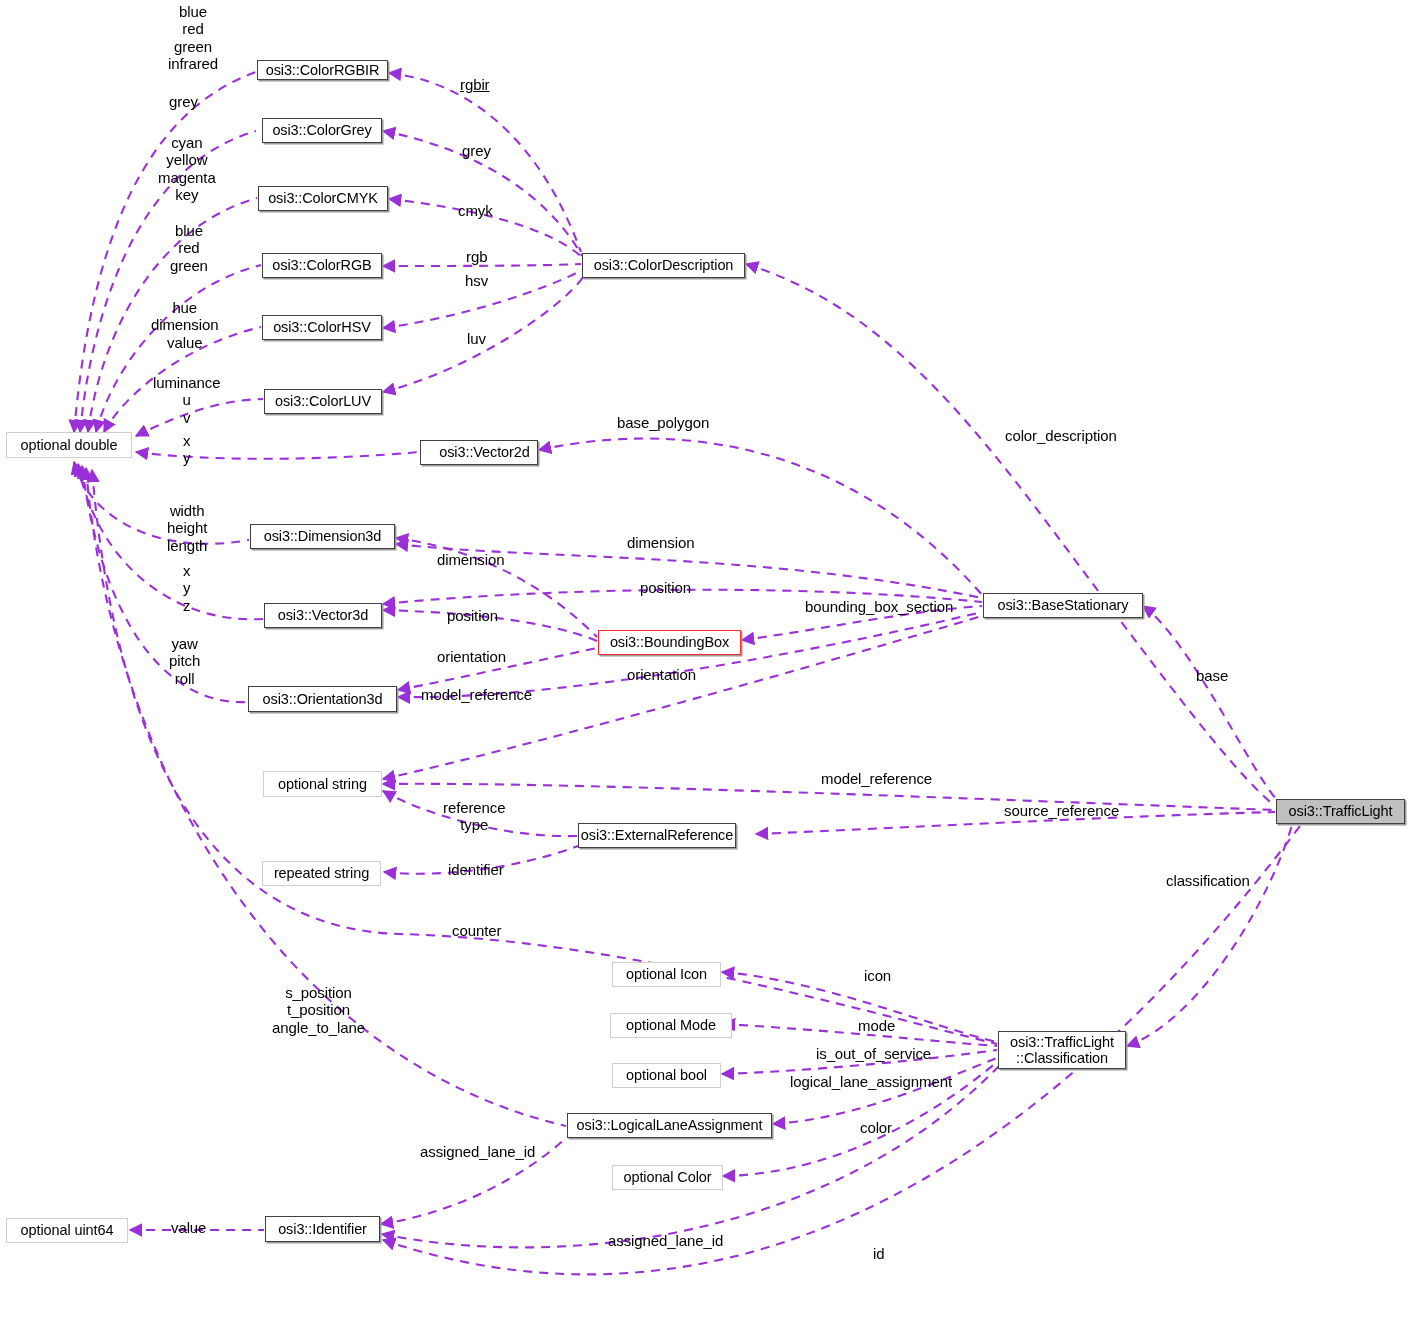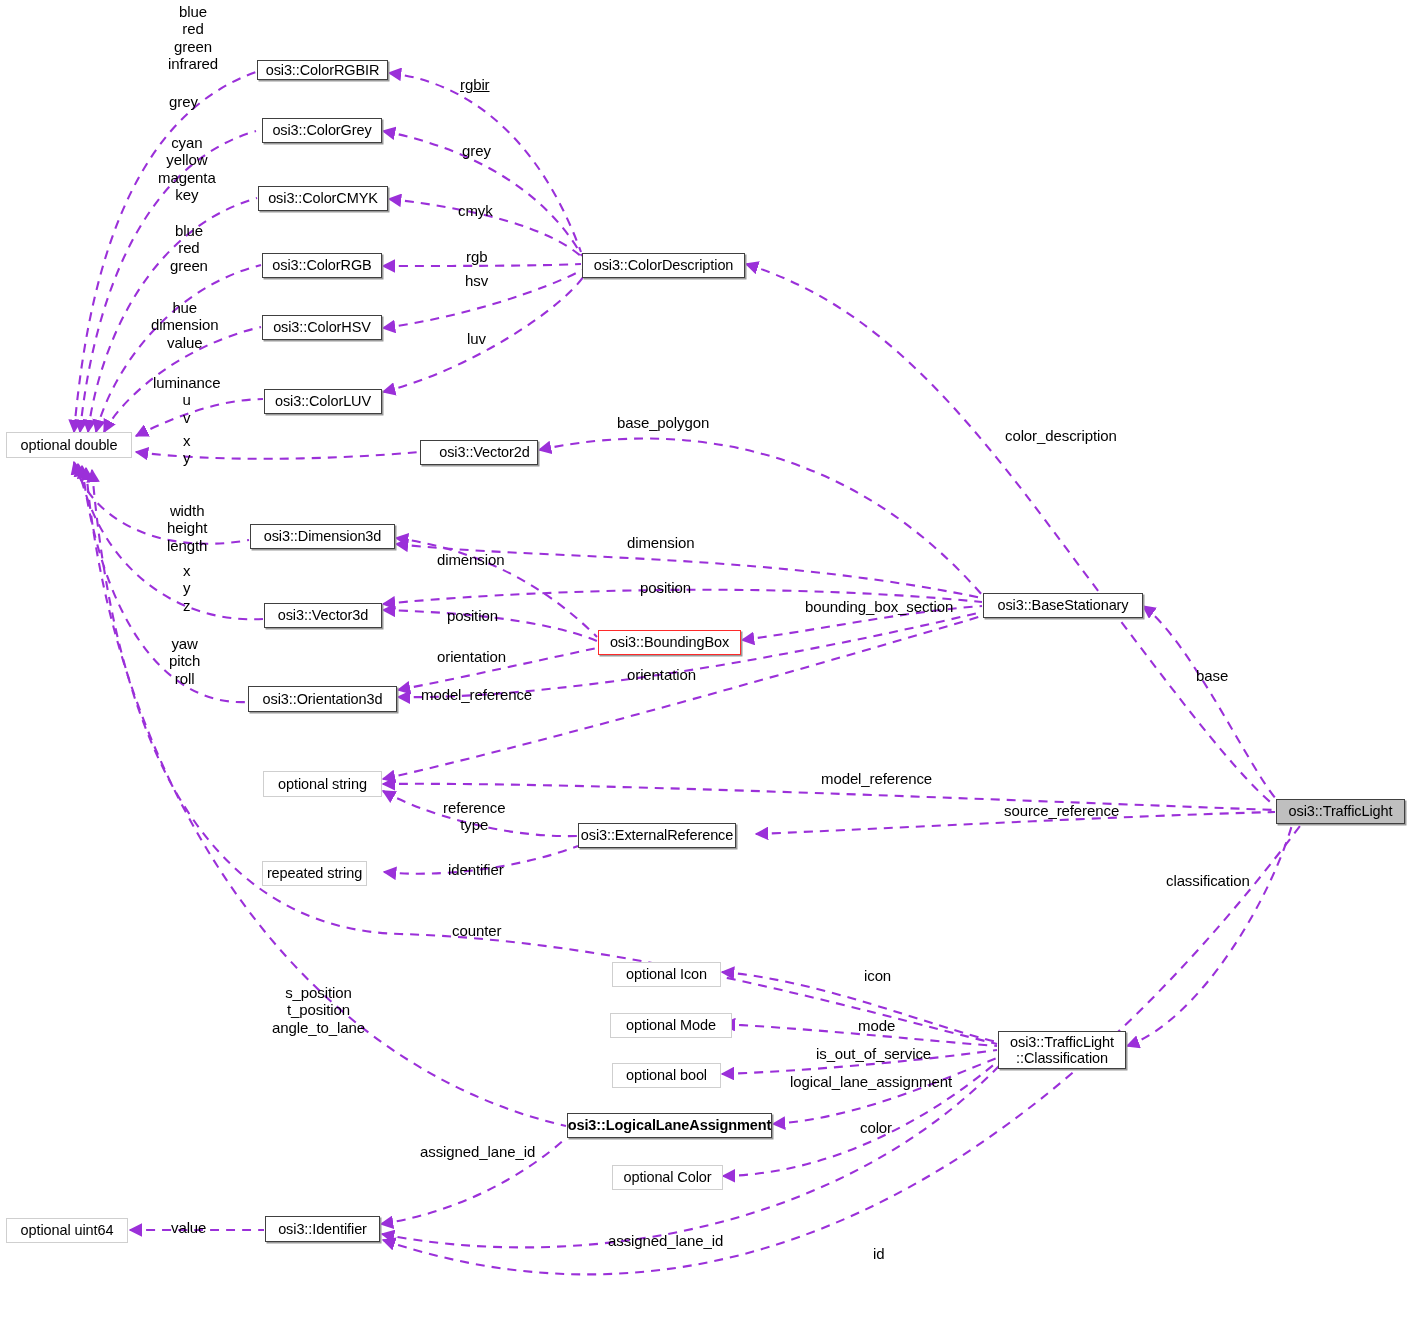--- a/index.html
+++ b/index.html
@@ -135,28 +135,28 @@
       <div class="node klass" style="left: 582px; top: 253px; width: 163px; height: 25px;">osi3::ColorDescription</div>
       <div class="node prim" style="left: 6px; top: 432px; width: 126px; height: 26px;">optional double</div>
       <div class="node klass" style="left: 420px; top: 440px; width: 118px; height: 25px; padding-left: 11px;">osi3::Vector2d</div>
       <div class="node klass" style="left: 250px; top: 524px; width: 145px; height: 25px;">osi3::Dimension3d</div>
       <div class="node klass" style="left: 264px; top: 603px; width: 118px; height: 25px;">osi3::Vector3d</div>
       <div class="node klass" style="left: 248px; top: 686px; width: 149px; height: 26px;">osi3::Orientation3d</div>
       <div class="node klass-red" style="left: 598px; top: 630px; width: 143px; height: 25px;">osi3::BoundingBox</div>
       <div class="node klass" style="left: 983px; top: 593px; width: 160px; height: 25px;">osi3::BaseStationary</div>
       <div class="node prim" style="left: 263px; top: 771px; width: 119px; height: 26px;">optional string</div>
       <div class="node klass" style="left: 578px; top: 823px; width: 158px; height: 25px;">osi3::ExternalReference</div>
-      <div class="node prim" style="left: 262px; top: 861px; width: 105px; height: 25px;">repeated string</div>
+      <div class="node prim" style="left: 262px; top: 861px; width: 119px; height: 25px;">repeated string</div>
       <div class="node klass focus" style="left: 1276px; top: 799px; width: 129px; height: 25px;">osi3::TrafficLight</div>
       <div class="node prim" style="left: 612px; top: 962px; width: 109px; height: 25px;">optional Icon</div>
       <div class="node prim" style="left: 610px; top: 1013px; width: 122px; height: 25px;">optional Mode</div>
       <div class="node prim" style="left: 612px; top: 1063px; width: 109px; height: 25px;">optional bool</div>
       <div class="node klass" style="left: 998px; top: 1031px; width: 128px; height: 38px;">osi3::TrafficLight
 ::Classification</div>
-      <div class="node klass" style="left: 567px; top: 1113px; width: 205px; height: 25px; font-weight: bold;">osi3::LogicalLaneAssignment</div>
+      <div class="node klass" style="left: 567px; top: 1113px; width: 205px; height: 25px;">osi3::LogicalLaneAssignment</div>
       <div class="node prim" style="left: 612px; top: 1165px; width: 111px; height: 25px;">optional Color</div>
       <div class="node prim" style="left: 6px; top: 1218px; width: 122px; height: 25px;">optional uint64</div>
       <div class="node klass" style="left: 265px; top: 1216px; width: 115px; height: 26px;">osi3::Identifier</div>
     </div>
   <div id="labels-layer">
       <div class="edge-label multi" style="left: 168px; top: 3px;">blue
 red
 green
 infrared</div>
       <div class="edge-label" style="left: 460px; top: 76px; text-decoration: underline;">rgbir</div>

